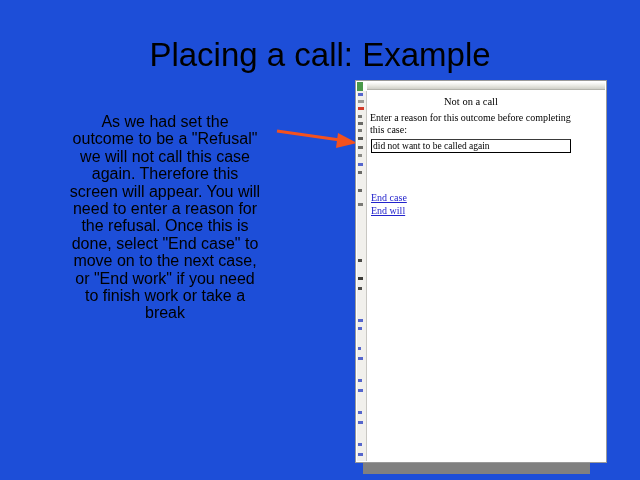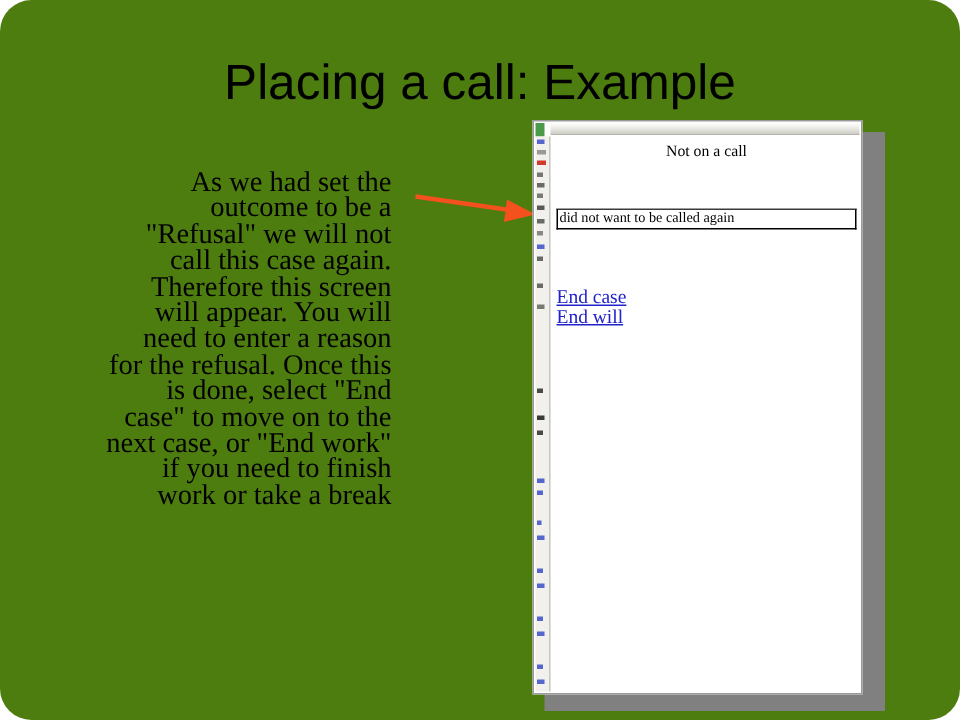--- a/index.html
+++ b/index.html
@@ -11,22 +11,21 @@
     height: 480px;
     background: #ffffff;
     font-family: "Liberation Sans", sans-serif;
     overflow: hidden;
   }
 
   #slide {
     position: relative;
     width: 640px;
     height: 480px;
-    background: #4d7c0f;
-    border-radius: 21px;
+    background: #1d4ed8;
   }
 
   
   #slide-title {
     position: absolute;
     left: 0;
     top: 36px;
     width: 640px;
     text-align: center;
     font-family: "Liberation Sans", sans-serif;
@@ -36,25 +35,25 @@
     letter-spacing: 0px;
     white-space: nowrap;
   }
 
   
   #body-text {
     position: absolute;
     left: 69px;
     top: 113px;
     width: 192px;
-    font-family: Liberation Serif, serif;
-    font-size: 19px;
+    font-family: Liberation Sans, sans-serif;
+    font-size: 16px;
     line-height: 17.4px;
     color: #000000;
-    text-align: right;
+    text-align: center;
   }
 
   
   #arrow-annotation {
     position: absolute;
     left: 272px;
     top: 120px;
     width: 92px;
     height: 34px;
     pointer-events: none;
@@ -66,21 +65,21 @@
     left: 363px;
     top: 88px;
     width: 227px;
     height: 386px;
     background: #808080;
   }
   #screenshot-panel {
     position: absolute;
     left: 355px;
     top: 80px;
-    width: 220px;
+    width: 252px;
     height: 383px;
     background: #ffffff;
     border: 1px solid #9a9a9a;
     box-sizing: border-box;
     overflow: hidden;
   }
 
   
   #panel-topbar {
     position: absolute;
@@ -173,21 +172,21 @@
   }
 
   #panel-links {
     position: absolute;
     left: 3px;
     top: 100px;
   }
   .panel-link {
     display: block;
     font-family: "Liberation Serif", serif;
-    font-size: 13px;
+    font-size: 10px;
     line-height: 13px;
     color: #2222cc;
     white-space: nowrap;
   }
 </style>
 </head>
 <body>
 
 <div id="slide">
 
@@ -233,20 +232,21 @@
       <div class="strip-frag" style="top:320px; width:4px; background:#5566cc;"></div>
       <div class="strip-frag" style="top:330px; width:5px; background:#5566cc;"></div>
       <div class="strip-frag" style="top:352px; width:4px; background:#5566cc;"></div>
       <div class="strip-frag" style="top:362px; width:5px; background:#5566cc;"></div>
     </div>
 
     <div id="panel-content">
 
       <div id="panel-heading">Not on a call</div>
 
+      <div id="panel-instruction">Enter a reason for this outcome before completing this case:</div>
 
       <input id="reason-input" type="text" value="did not want to be called again" style="">
 
       <div id="panel-links">
         <a href="#" class="panel-link">End case</a>
         <a href="#" class="panel-link">End will</a>
       </div>
 
     </div>
   </div>

